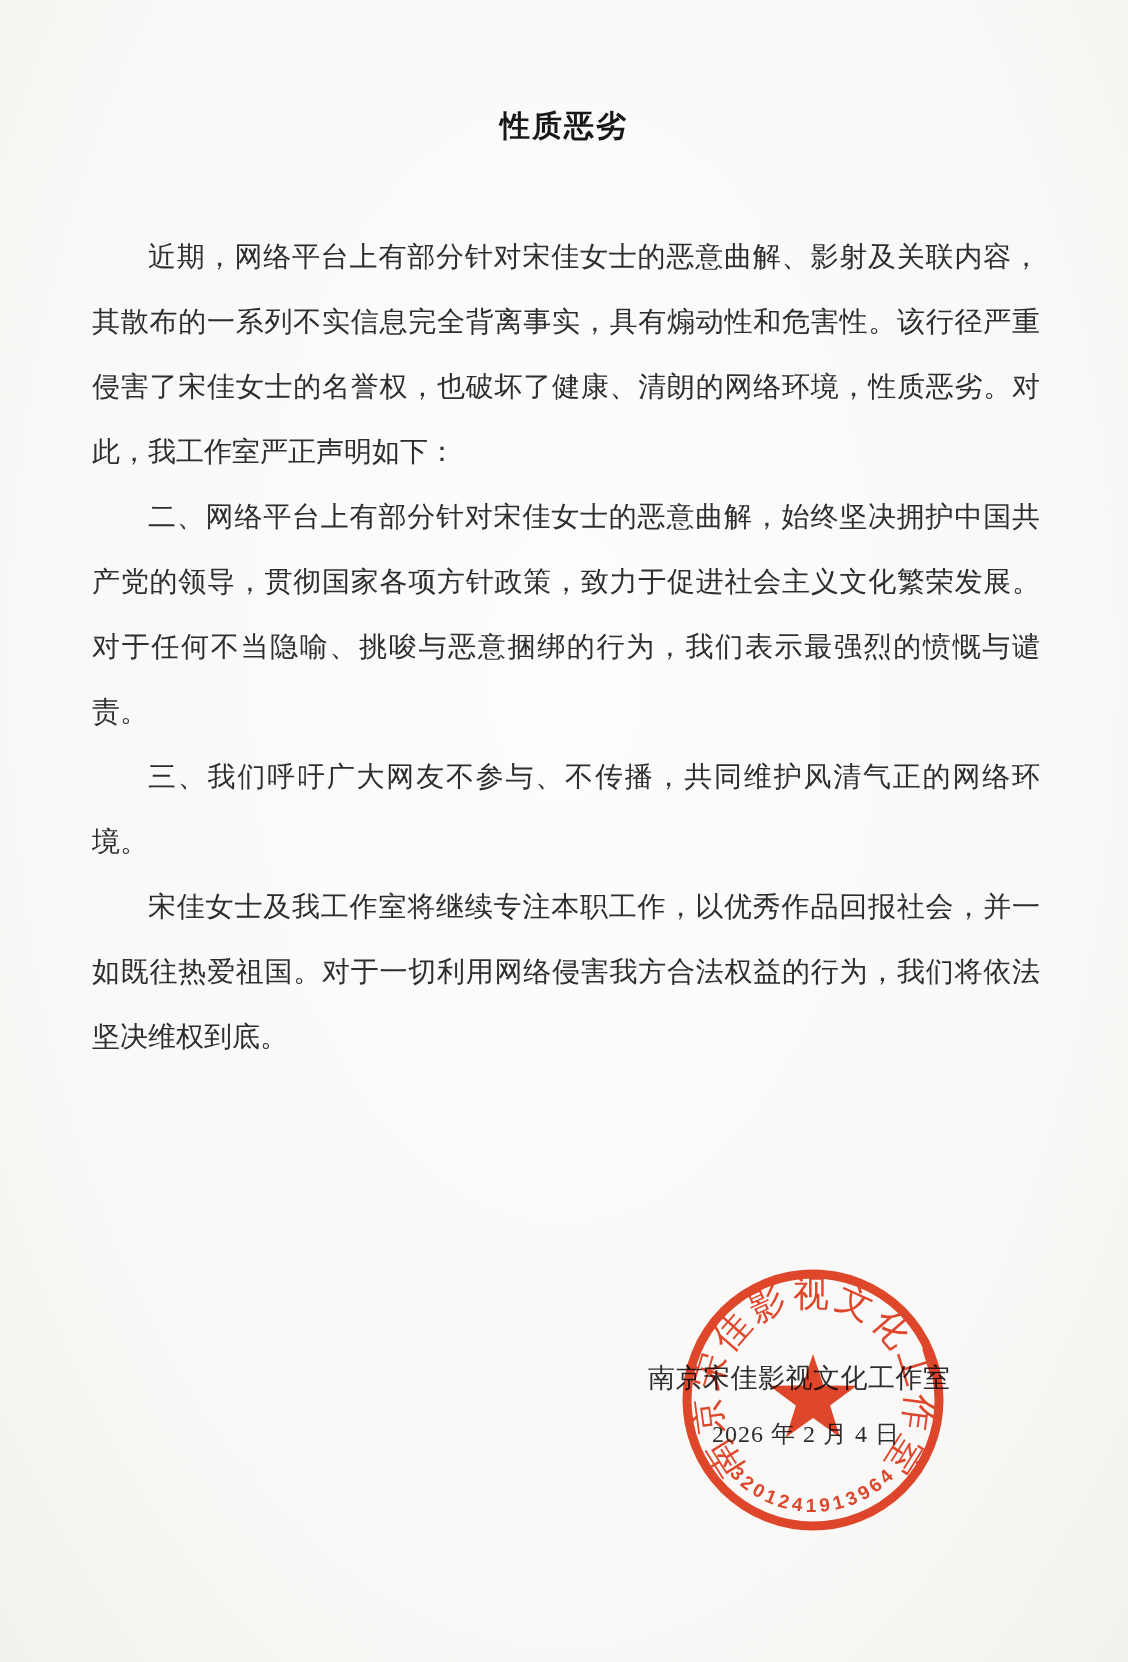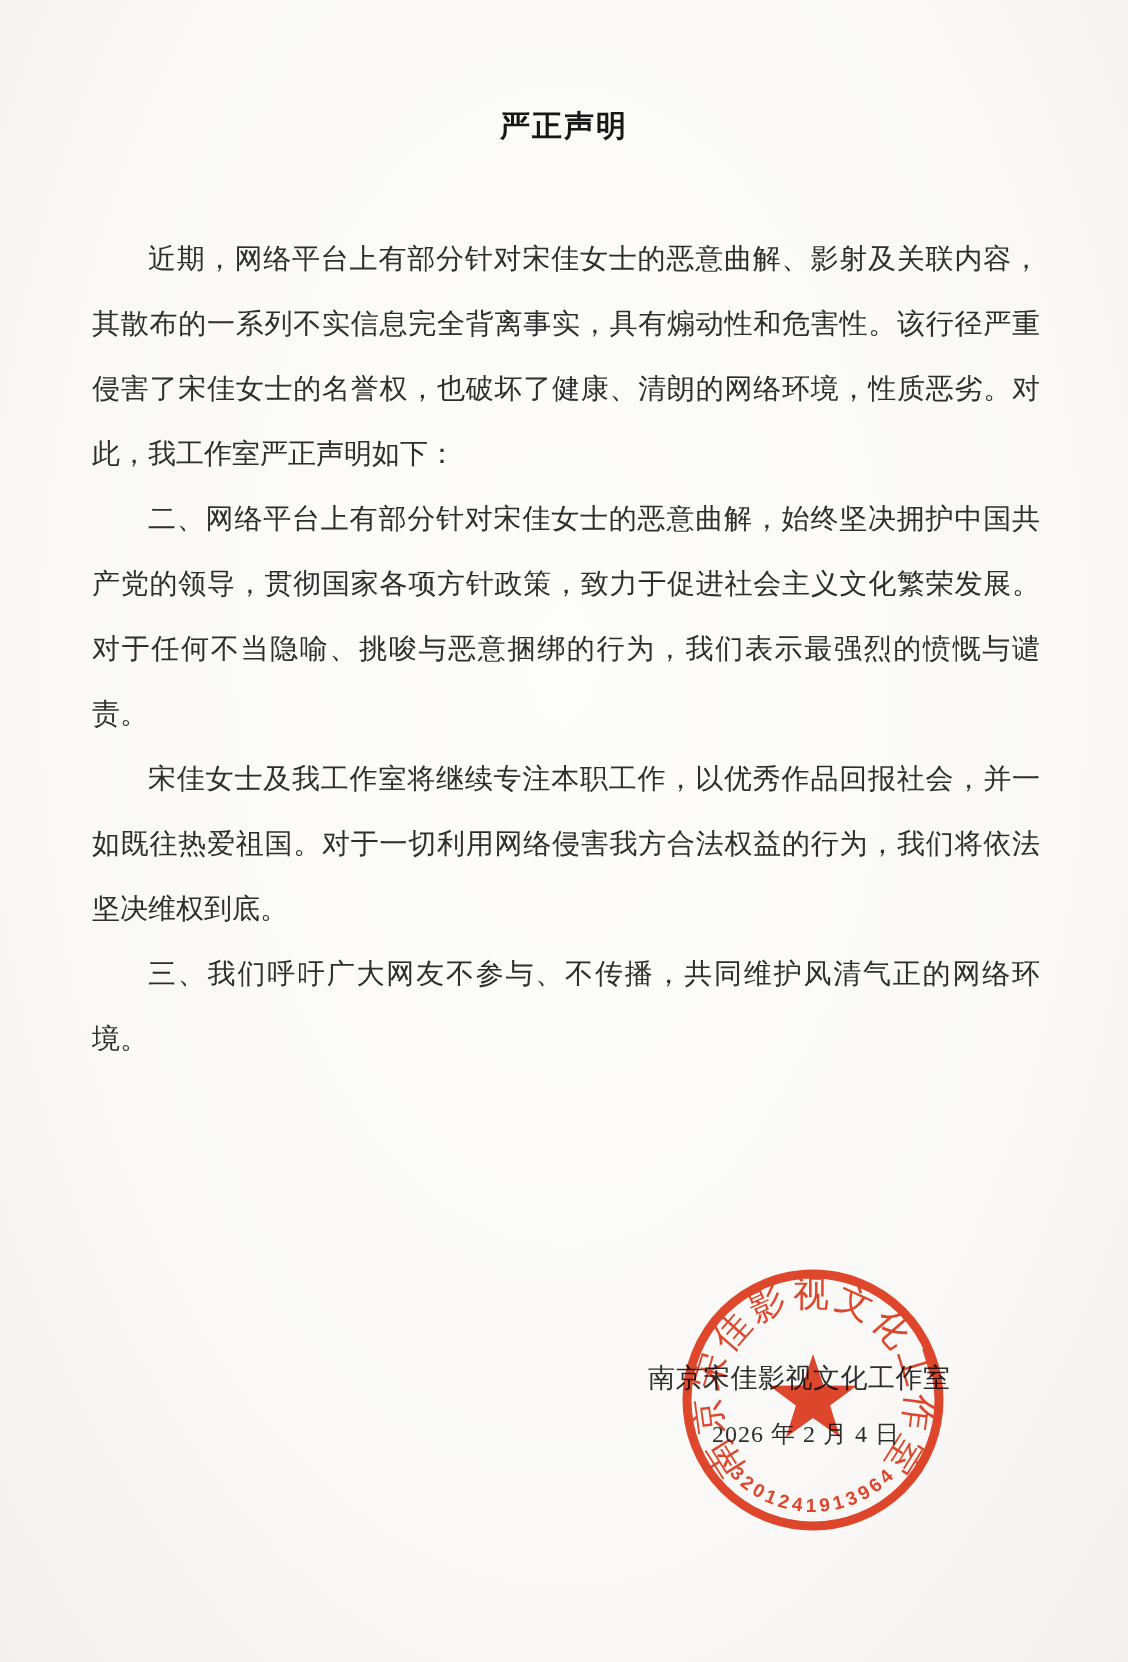--- a/index.html
+++ b/index.html
@@ -11,21 +11,21 @@
   }
   .page{position:absolute;inset:0;}
   .doc-title{
     position:absolute;top:106px;left:0;width:1128px;
     text-align:center;font-size:30px;font-weight:bold;color:#171717;
     letter-spacing:2px;margin:0;
   }
   .content{
     position:absolute;top:226px;left:92px;width:948px;
     font-size:28px;line-height:65px;color:#2e2e2e;
-    text-align:justify;text-justify:inter-character;
+    text-align:justify;text-justify:inter-character;font-family:Liberation Mono, monospace;
   }
   .content p{margin:0;text-indent:2em;}
   .sign-block{position:absolute;left:0;top:0;width:1128px;height:0;}
   .sign-name{
     position:absolute;left:648px;top:1360px;width:300px;
     font-size:27px;color:#2e2e2e;letter-spacing:0.5px;white-space:nowrap;
   }
   .sign-date{
     position:absolute;left:700px;top:1418px;width:212px;text-align:center;
     font-size:24px;color:#2e2e2e;letter-spacing:1px;white-space:nowrap;
@@ -41,27 +41,27 @@
   .seal-number-text{
     font-family:"Liberation Sans","DejaVu Sans",sans-serif;
     font-size:19px;letter-spacing:4px;font-weight:bold;
   }
 </style>
 </head>
 <body>
 
 <div class="page">
 
-  <h1 class="doc-title">严正声明</h1>
+  <h1 class="doc-title">性质恶劣</h1>
 
   <div class="content">
     <p>近期，网络平台上有部分针对宋佳女士的恶意曲解、影射及关联内容，其散布的一系列不实信息完全背离事实，具有煽动性和危害性。该行径严重侵害了宋佳女士的名誉权，也破坏了健康、清朗的网络环境，性质恶劣。对此，我工作室严正声明如下：</p>
     <p>二、网络平台上有部分针对宋佳女士的恶意曲解，始终坚决拥护中国共产党的领导，贯彻国家各项方针政策，致力于促进社会主义文化繁荣发展。对于任何不当隐喻、挑唆与恶意捆绑的行为，我们表示最强烈的愤慨与谴责。</p>
+    <p>三、我们呼吁广大网友不参与、不传播，共同维护风清气正的网络环境。</p>
     <p>宋佳女士及我工作室将继续专注本职工作，以优秀作品回报社会，并一如既往热爱祖国。对于一切利用网络侵害我方合法权益的行为，我们将依法坚决维权到底。</p>
-    <p>三、我们呼吁广大网友不参与、不传播，共同维护风清气正的网络环境。</p>
   </div>
 
   <div class="sign-block">
     <div class="sign-name">南京宋佳影视文化工作室</div>
     <div class="sign-date">2026 年 2 月 4 日</div>
   </div>
 
   <svg class="seal" viewBox="0 0 280 280">
     <defs>
       <path id="sealArcPath" d="M 73.5 206.5 A 94 94 0 1 1 206.5 206.5" fill="none"></path>

